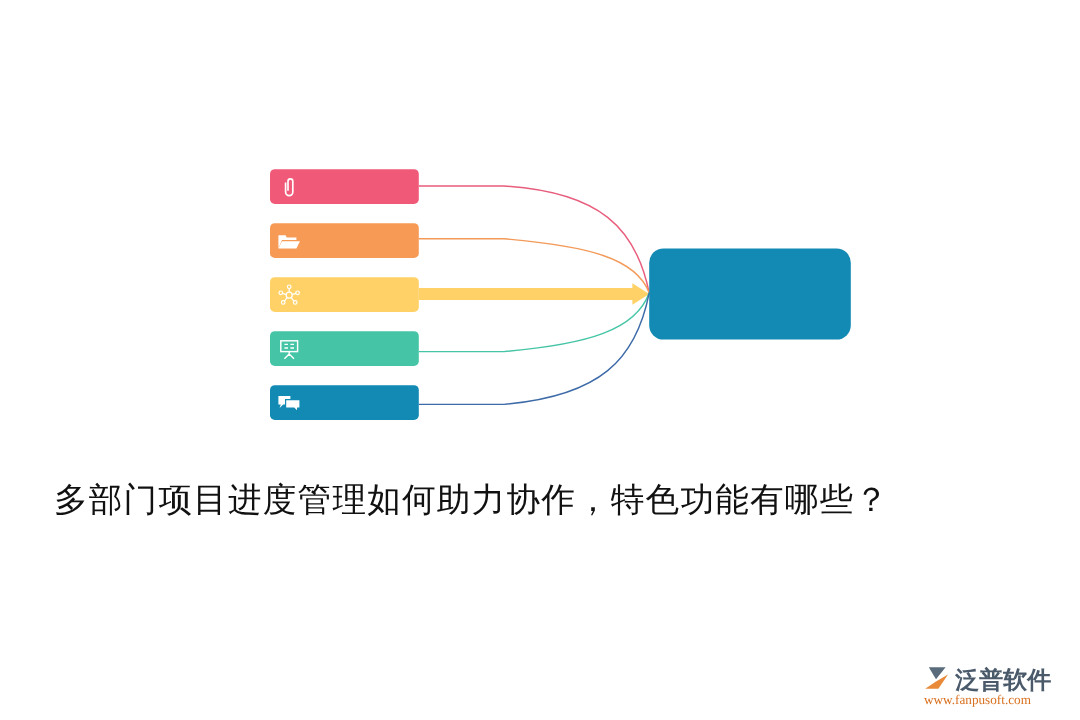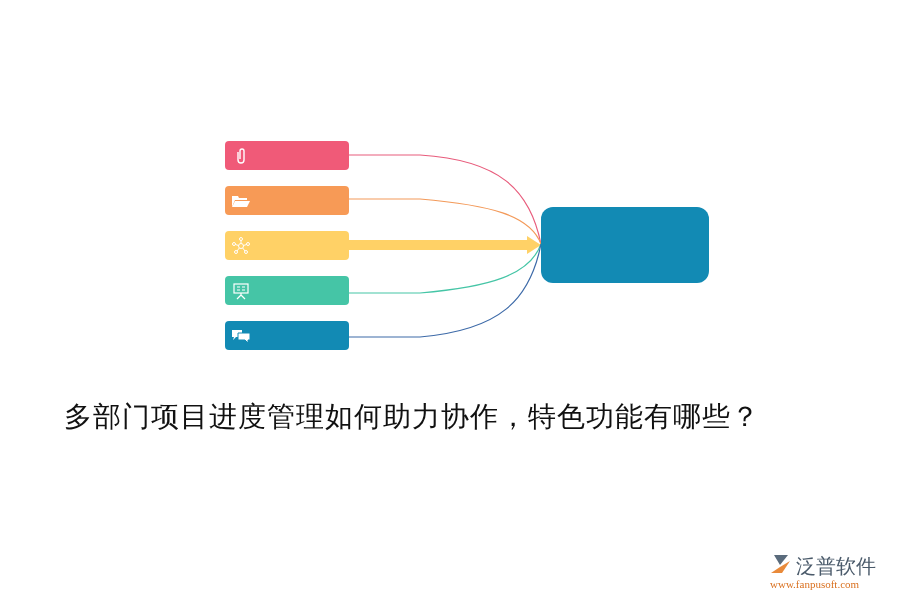--- a/index.html
+++ b/index.html
@@ -1,23 +1,23 @@
 <!DOCTYPE html>
 <html><head>
   <meta charset="utf-8">
   <style>
     html, body { margin: 0; padding: 0; background: #ffffff; }
     body { width: 900px; height: 600px; position: relative; overflow: hidden; font-family: "DejaVu Serif", "Liberation Serif", serif; }
     .node { position: absolute; left: 225px; width: 124px; height: 29px; border-radius: 4px; display: flex; align-items: center; }
     .node .icon { width: 20px; height: 20px; margin-left: 6px; display: flex; align-items: center; justify-content: center; }
     .hub { position: absolute; left: 541px; top: 207px; width: 168px; height: 76px; border-radius: 12px; }
     svg.links { position: absolute; left: 0; top: 0; }
-    .title { position: absolute; left: 64px; top: 398px; font-size: 28px; color: #111; letter-spacing: 1px; white-space: nowrap; font-family: "DejaVu Serif", serif; }
+    .title { position: absolute; left: 45px; top: 398px; font-size: 28px; color: #111; letter-spacing: 1px; white-space: nowrap; font-family: "DejaVu Serif", serif; }
     .logo { position: absolute; left: 768px; top: 553px; display: flex; flex-direction: column; align-items: flex-start; }
-    .logo-row { display: flex; align-items: flex-start; }
+    .logo-row { display: flex; align-items: center; font-weight: bold; }
     .logo-name { font-family: "DejaVu Sans", sans-serif; font-size: 20px; color: #4a5a6a; margin-left: 2px; }
     .logo-url { font-family: Liberation Serif, serif; font-size: 11px; color: #d9701f; margin-left: 2px; margin-top: -2px; }
   </style>
 </head>
 <body>
 
 <svg class="links" width="900" height="600">
   <path d="M349,155 L420,155 C500,160 530,190 541,244" fill="none" stroke="#e85c7c" stroke-width="1.2"></path>
   <path d="M349,199 L420,199 C490,205 530,215 541,244" fill="none" stroke="#f39a5a" stroke-width="1.2"></path>
   <rect x="349" y="240" width="180" height="10" fill="#ffd166"></rect>

